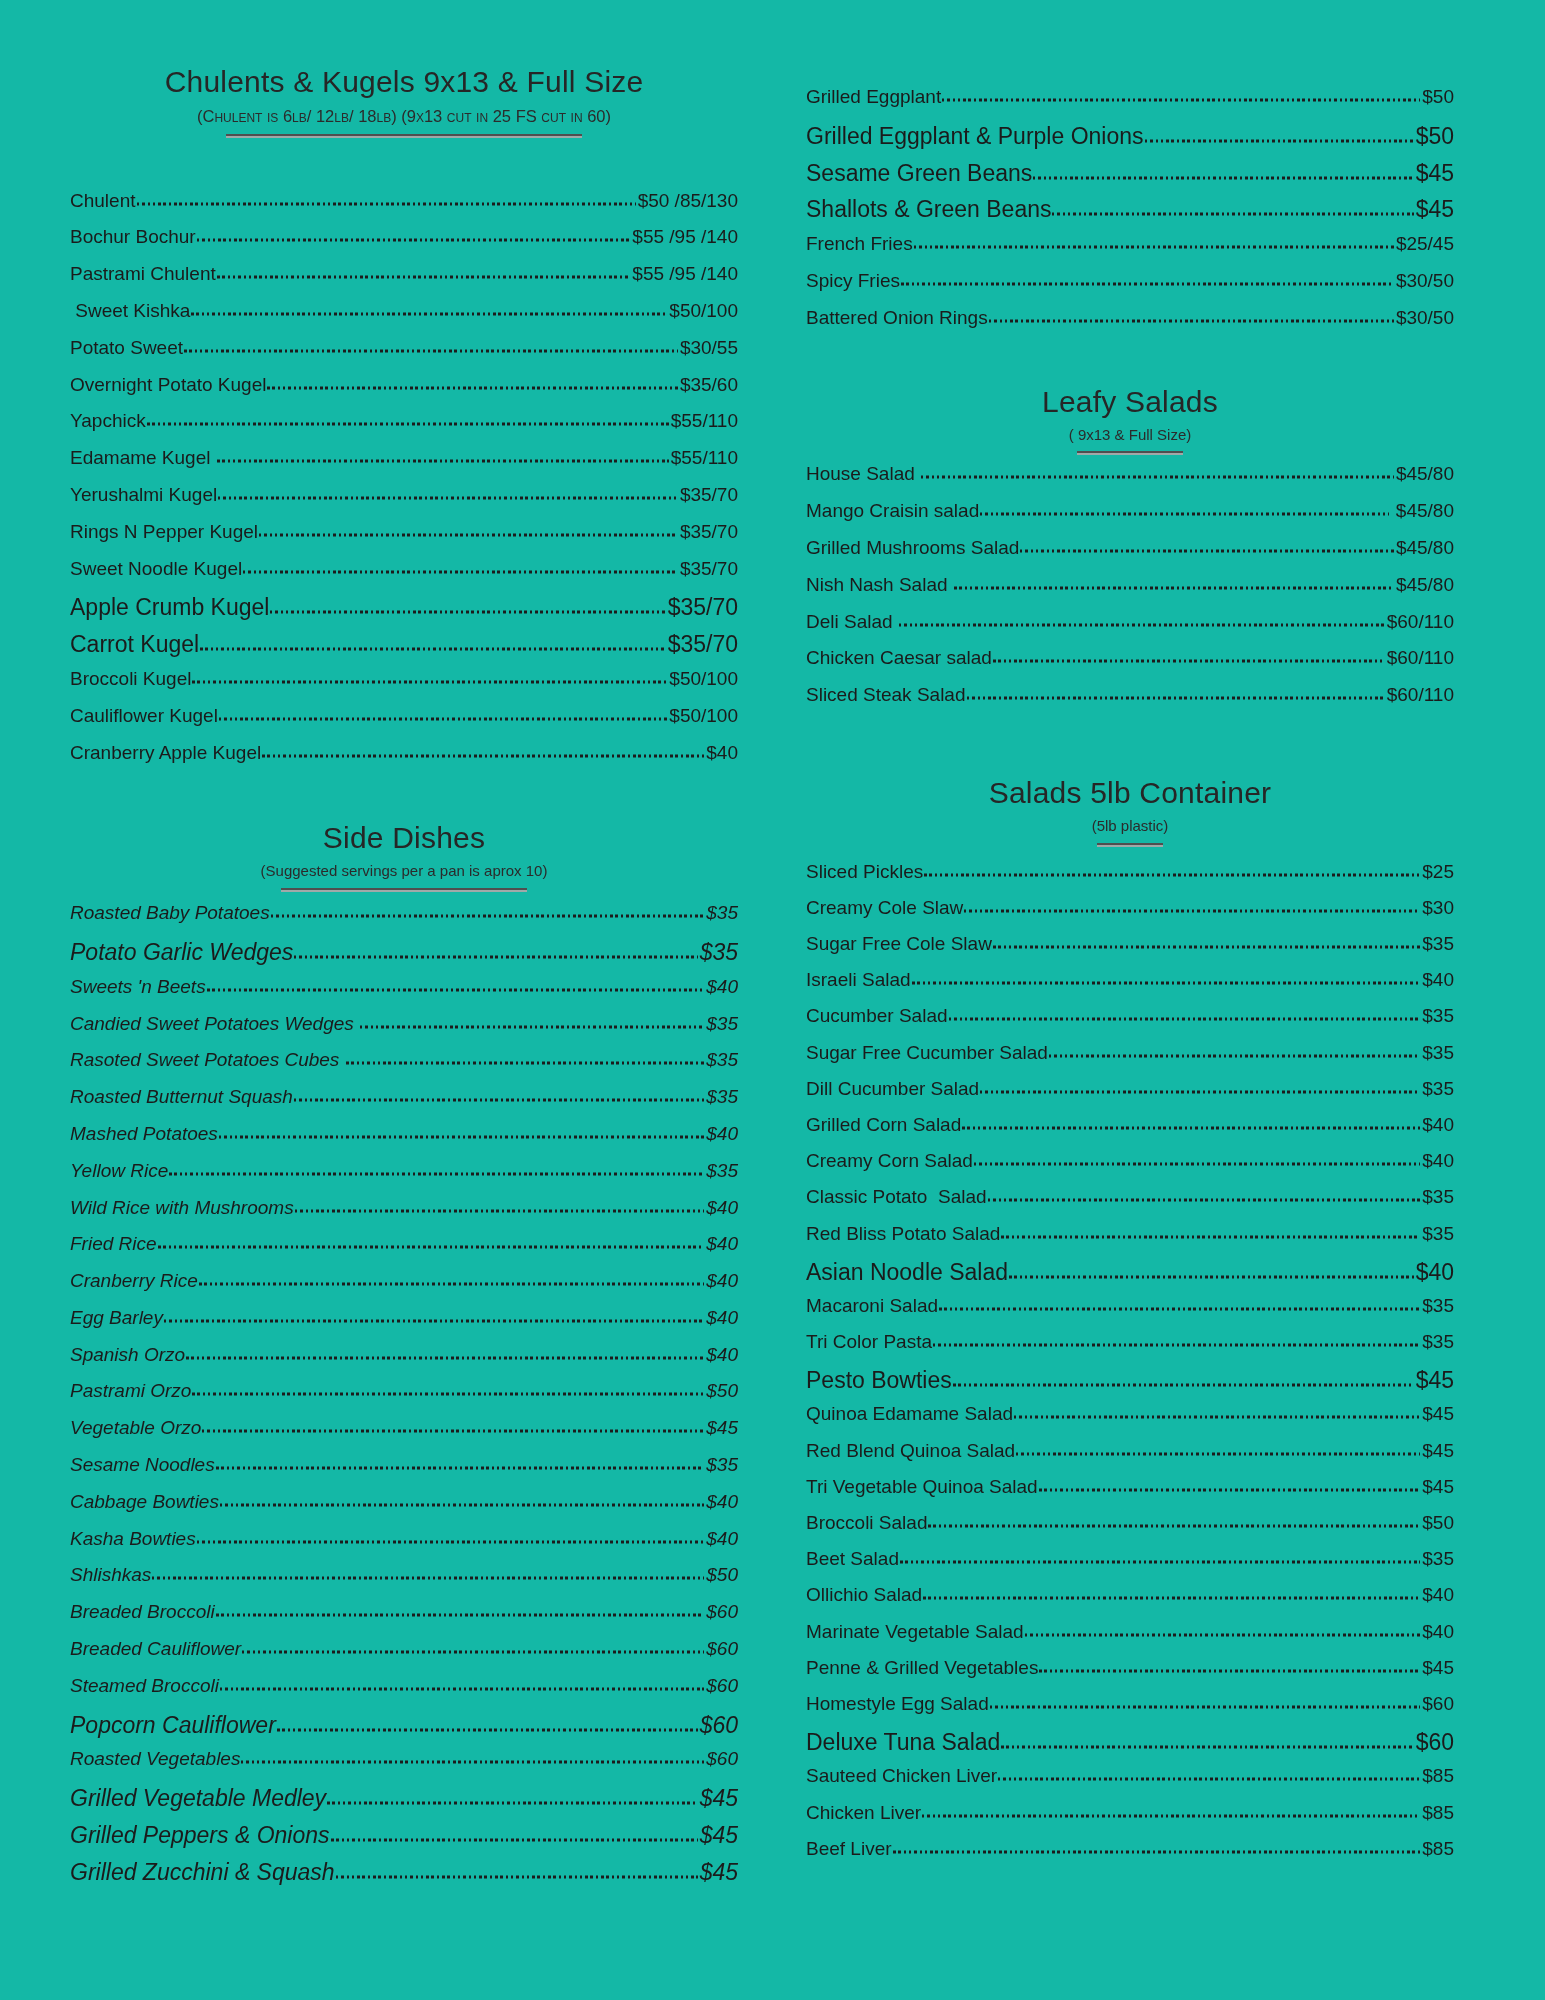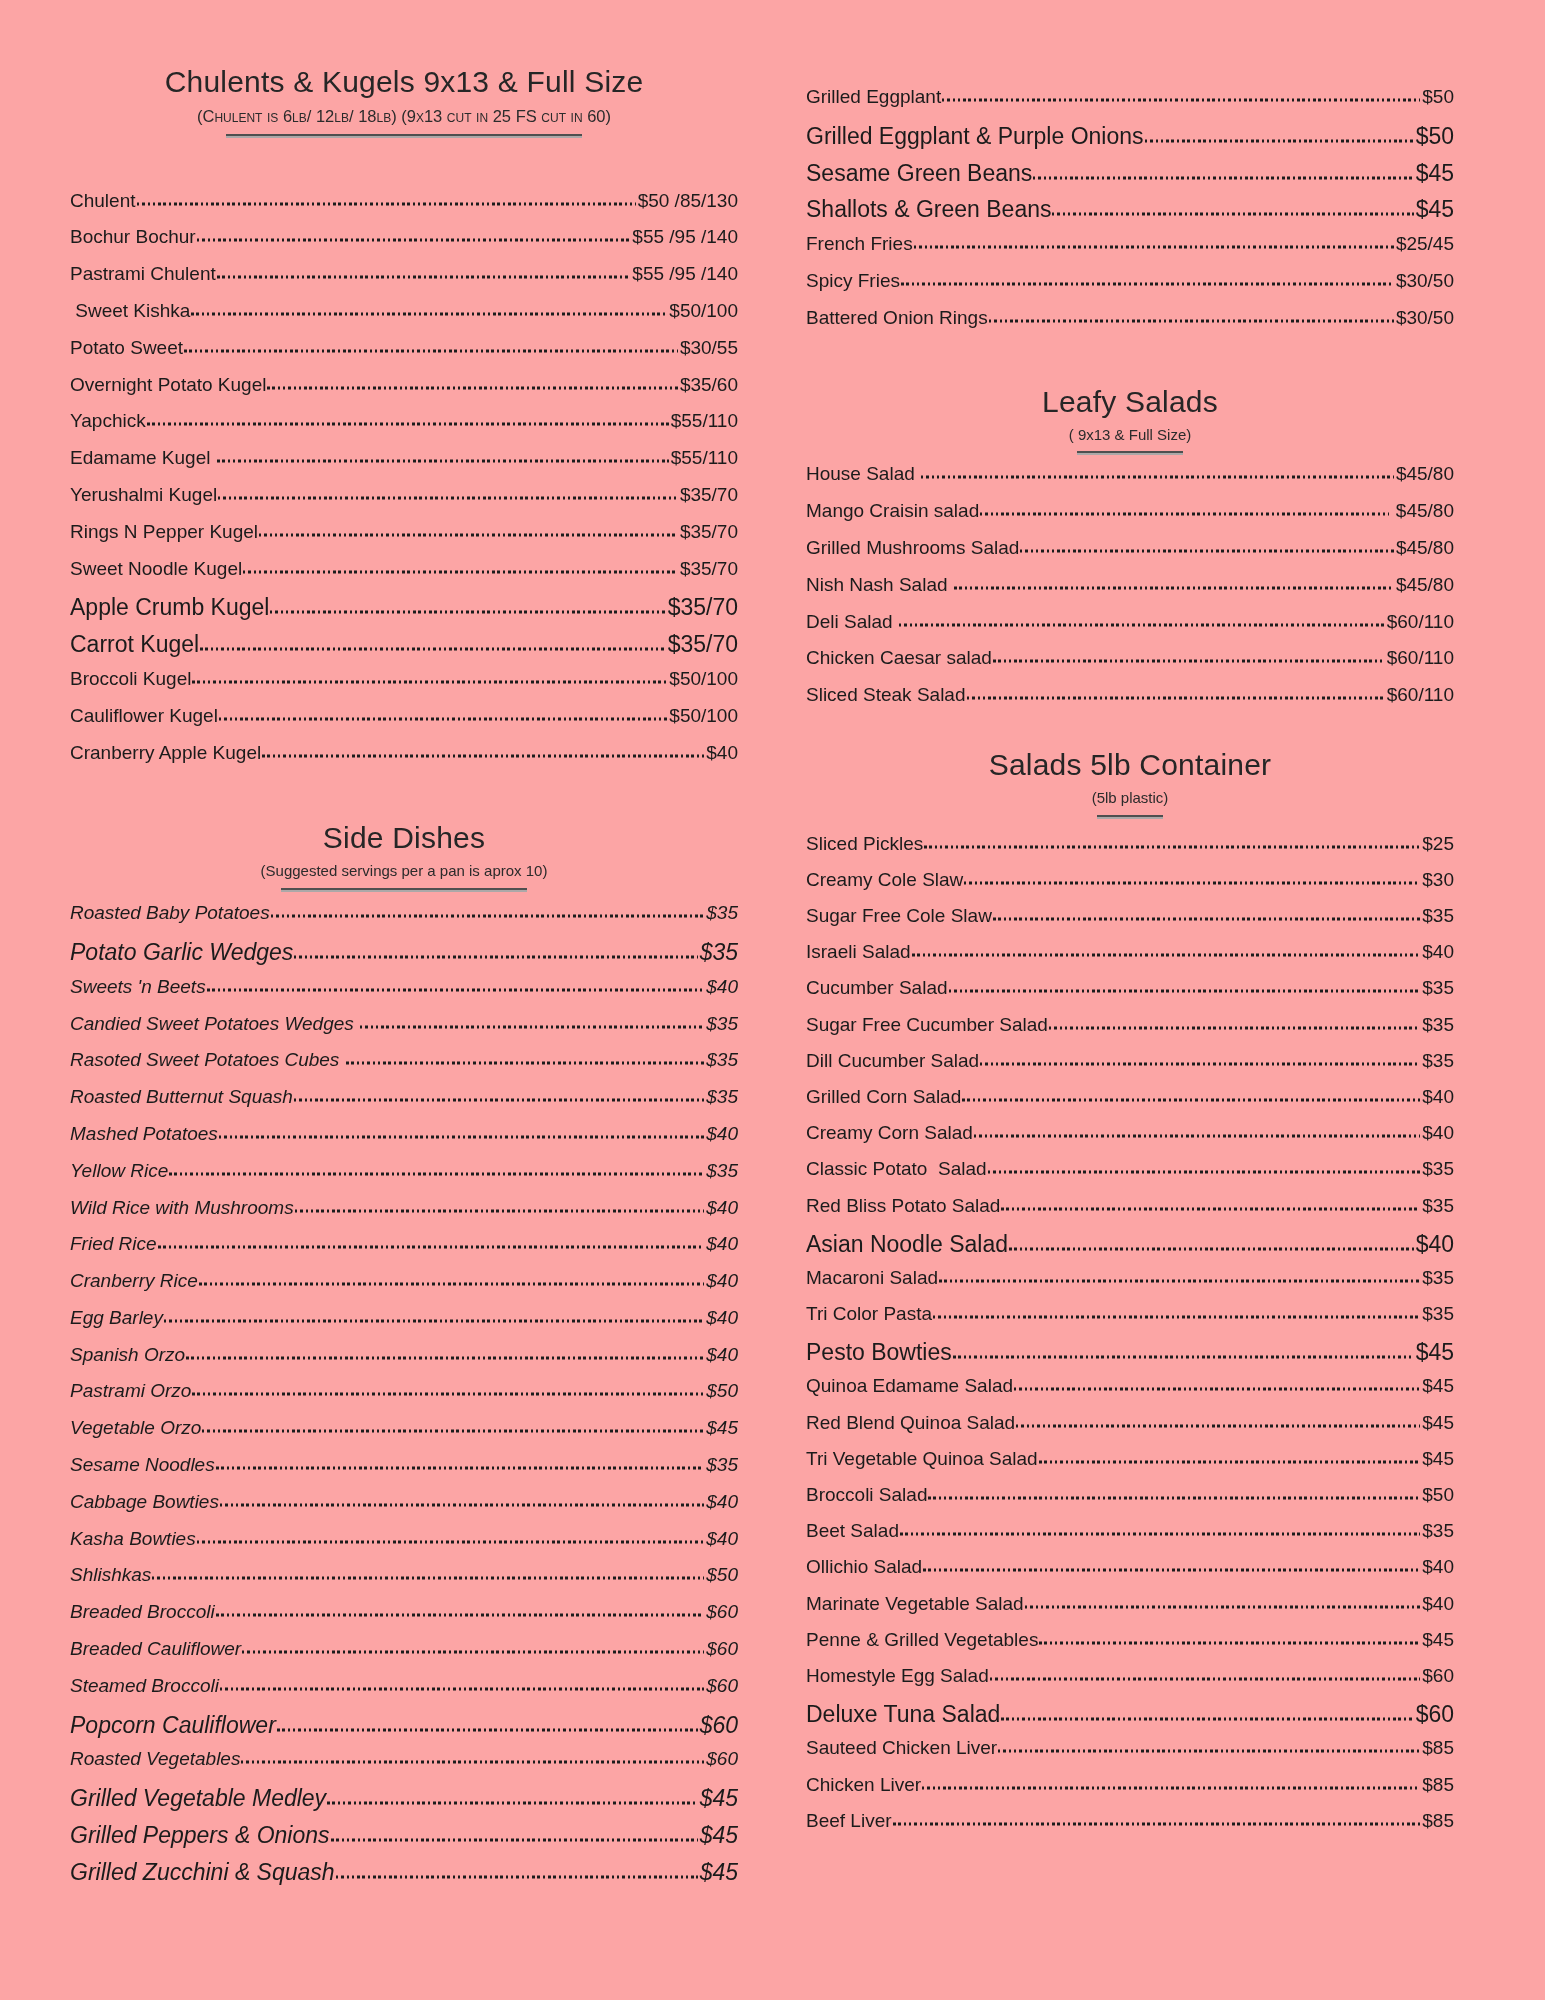--- a/index.html
+++ b/index.html
@@ -1,34 +1,34 @@
 <!DOCTYPE html>
 <html><head>
 <meta charset="utf-8">
 <style>
   html, body { margin: 0; padding: 0; background: #ffffff; }
   .page {
     position: relative;
     width: 1545px;
     height: 2000px;
-    background: #fca5a5;
+    background: #14b8a6;
     font-family: "Liberation Sans", sans-serif;
     color: #1b1b1b;
     overflow: hidden;
   }
   .col { position: absolute; top: 0; }
   .col-left  { left: 70px;  width: 668px; }
   .col-right { left: 806px; width: 648px; }
 
   .menu-section { display: block; }
   .col-left  .sec-0 { margin-top: 64px; }
   .col-left  .sec-1 { margin-top: 42px; }
   .col-right .sec-0 { margin-top: 86px; }
   .col-right .sec-1 { margin-top: 40px; }
-  .col-right .sec-2 { margin-top: 26px; }
+  .col-right .sec-2 { margin-top: 54px; }
 
   .section-header { text-align: center; }
   .section-title {
     font-size: 30px;
     line-height: 1.2;
     font-weight: 400;
     color: #262626;
     letter-spacing: 0.2px;
   }
   .section-subtitle-box { display: inline-block; }

